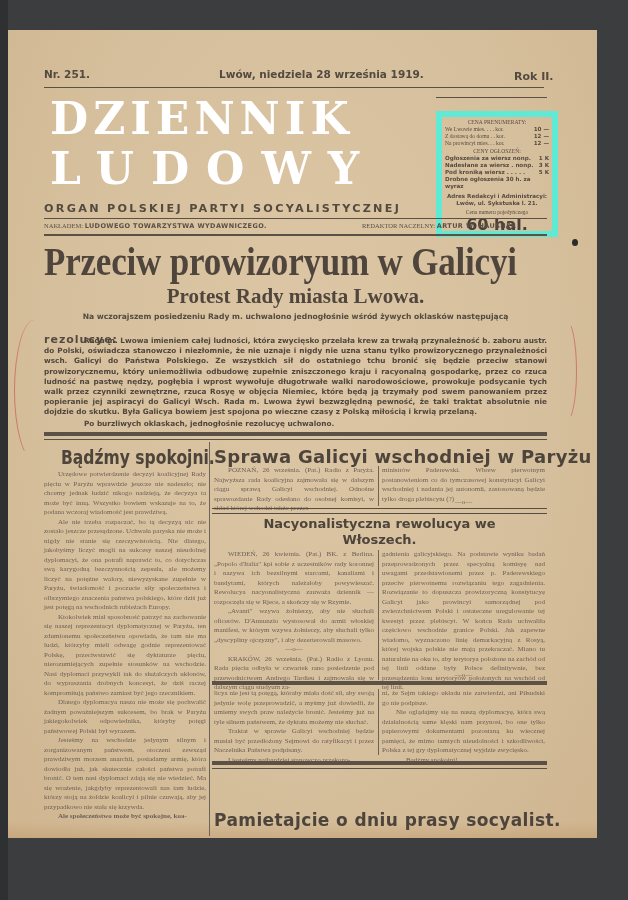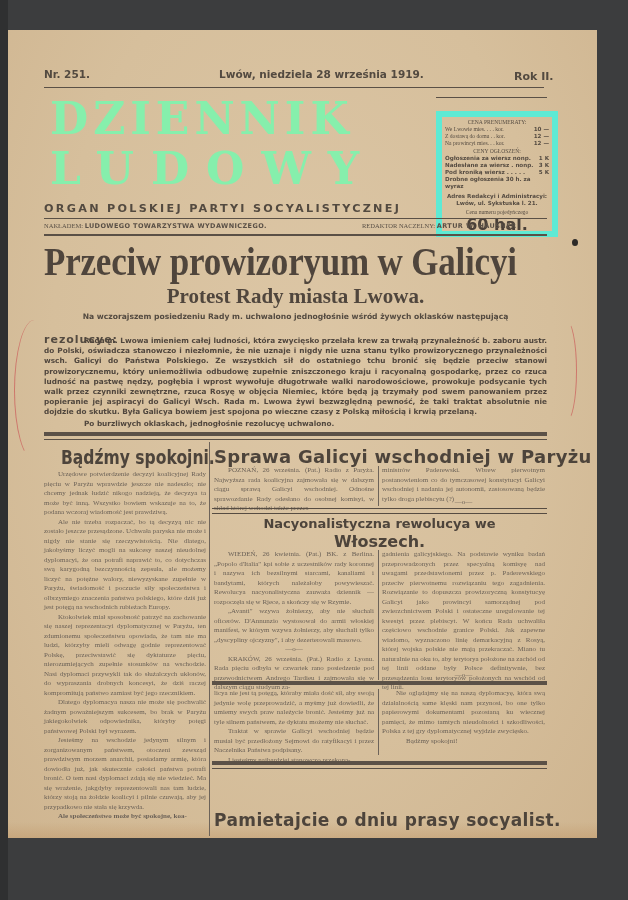--- a/index.html
+++ b/index.html
@@ -4,21 +4,21 @@
 <style>
   html,body{margin:0;padding:0;}
   body{width:628px;height:900px;background:#3c3d3e;position:relative;overflow:hidden;font-family:"Liberation Serif",serif;color:#4a4038;}
   .leftstrip{position:absolute;left:0;top:0;width:8px;height:900px;background:#2f3031;}
   .paper{position:absolute;left:8px;top:30px;width:589px;height:808px;background:#d9c2a0;
     background-image:radial-gradient(ellipse at 50% 40%, #dcc6a5 0%, #d6bf9c 60%, #cfb590 100%);}
   .paper .stain{position:absolute;left:0;right:0;bottom:0;height:16px;background:linear-gradient(to bottom, rgba(190,150,100,0) 0%, rgba(185,140,90,0.35) 100%);}
   .abs{position:absolute;}
   .topline{font-family:"DejaVu Sans",sans-serif;font-weight:bold;font-size:10.5px;color:#534a40;}
   .rule{position:absolute;background:#5a5046;}
-  .mast{font-family:"DejaVu Serif",serif;font-weight:bold;color:#86efac;letter-spacing:3px;line-height:1;}
+  .mast{font-family:"DejaVu Serif",serif;font-weight:bold;color:#ffffff;letter-spacing:3px;line-height:1;}
   .subtitle{font-family:"DejaVu Sans",sans-serif;font-weight:bold;font-size:11.2px;letter-spacing:2.3px;color:#534a40;}
   .pricebox{position:absolute;left:436px;top:111px;width:110px;height:114px;border:6px solid #5eead4;font-size:5.6px;line-height:7px;color:#564c42;}
   .pricebox .c{text-align:center;}
   .pricebox .row{display:flex;justify-content:space-between;padding:0 3px;}
   .pricebox .bold{font-family:"DejaVu Sans",sans-serif;font-weight:bold;}
   .price60{font-family:"DejaVu Sans",sans-serif;font-weight:bold;font-size:16px;text-align:center;line-height:18px;color:#4a4038;}
   .pubrow{font-size:6.5px;color:#5a5046;}
   .pubrow b{font-family:"DejaVu Sans",sans-serif;letter-spacing:0.4px;}
   .headline{font-family:"Liberation Serif",serif;font-weight:bold;font-size:35px;color:#4f453c;letter-spacing:-0.2px;transform:scaleY(1.12);transform-origin:left top;white-space:nowrap;}
   .subhead{font-family:"Liberation Serif",serif;font-weight:bold;font-size:21px;color:#50463d;text-align:center;}
@@ -126,40 +126,41 @@
 
 <div class="abs sechead" style="left:214px;top:446px;font-size:18px;letter-spacing:0.3px;">Sprawa Galicyi wschodniej w Paryżu</div>
 <div class="abs col" style="left:214px;top:466px;width:160px;text-indent:14px;">POZNAŃ, 26 września. (Pat.) Radio z Paryża. Najwyższa rada koalicyjna zajmowała się w dalszym ciągu sprawą Galicyi wschodniej. Odnośne sprawozdanie Rady odesłano do osobnej komisyi, w skład której wchodzi także prezes</div>
 <div class="vline" style="left:378px;top:466px;height:40px;"></div>
 <div class="abs col" style="left:382px;top:466px;width:163px;">ministrów Paderewski. Wbrew pierwotnym postanowieniom co do tymczasowej konstytucyi Galicyi wschodniej i nadania jej autonomii, zastosowaną będzie tylko droga plebiscytu (?)</div>
 <div class="abs divider" style="left:382px;top:498px;width:163px;">—o—</div>
 
 <div class="dbl" style="left:212px;top:508px;width:335px;"></div>
 
 <div class="abs sechead" style="left:212px;top:516px;width:335px;text-align:center;font-size:13px;">Nacyonalistyczna rewolucya we</div>
-<div class="abs sechead" style="left:212px;top:532px;width:335px;text-align:center;font-size:16px;">Włoszech.</div>
+<div class="abs sechead" style="left:212px;top:532px;width:335px;text-align:center;font-size:13px;">Włoszech.</div>
 <div class="abs col" style="left:214px;top:550px;width:160px;">
   <p>WIEDEŃ, 26 kwietnia. (Pat.) BK. z Berlina. „Popolo d'Italia" kpi sobie z uczestników rady koronnej i nazywa ich bezsilnymi starcami, kanaliami i bandytami, których należałoby powywieszać. Rewolucya nacyonalistyczna zauważa dziennik — rozpoczęła się w Rjece, a skończy się w Rzymie.</p>
   <p>„Avanti" wzywa żołnierzy, aby nie słuchali oficerów. D'Annunzio wystosował do armii włoskiej manifest, w którym wzywa żołnierzy, aby słuchali tylko „dyscypliny ojczyzny", i aby dezerterowali masowo.</p>
   <div class="divider">—o—</div>
   <p>KRAKÓW, 26 września. (Pat.) Radio z Lyonu. Rada pięciu odbyła w czwartek rano posiedzenie pod przewodnictwem Andrego Tardieu i zajmowała się w dalszym ciągu studyum za-</p>
 </div>
 <div class="vline" style="left:378px;top:550px;height:130px;"></div>
 <div class="abs col" style="left:382px;top:550px;width:163px;">gadnienia galicyjskiego. Na podstawie wyniku badań przeprowadzonych przez specyalną komisyę nad uwagami przedstawionemi przez p. Paderewskiego przeciw pierwotnemu rozwiązaniu tego zagadnienia. Rozwiązanie to dopuszcza prowizoryczną konstytucyę Galicyi jako prowincyi samorządnej pod zwierzchnictwem Polski i ostateczne uregulowanie tej kwestyi przez plebiscyt. W końcu Rada uchwaliła częściowo wschodnie granice Polski. Jak zapewne wiadomo, wyznaczono linię demarkacyjną z Rosyą, której wojska polskie nie mają przekraczać. Miano tu naturalnie na oku to, aby terytorya położone na zachód od tej linii oddane były Polsce definitywnie, bez przesądzenia losu terytoryów położonych na wschód od tej linii.</div>
 <div class="abs divider" style="left:382px;top:671px;width:163px;">—o—</div>
 
 <div class="thick" style="left:212px;top:681px;width:335px;height:4px;"></div>
 
 <div class="abs col" style="left:214px;top:689px;width:160px;">
   <p style="text-indent:0;">licya nie jest tą potęgą, któraby miała dość sił, aby swoją jedynie wolę przeprowadzić, a myśmy już dowiedli, że umiemy swych praw należycie bronić. Jesteśmy już na tyle silnem państwem, że dyktatu możemy nie słuchać.</p>
   <p>Traktat w sprawie Galicyi wschodniej będzie musiał być przedłożony Sejmowi do ratyfikacyi i przez Naczelnika Państwa podpisany.</p>
   <p>I jesteśmy najbardziej stanowczo przekona-</p>
 </div>
 <div class="vline" style="left:378px;top:689px;height:66px;"></div>
 <div class="abs col" style="left:382px;top:689px;width:163px;">
+  <p style="text-indent:0;">ni, że Sejm takiego układu nie zatwierdzi, ani Piłsudski go nie podpisze.</p>
   <p>Nie oglądajmy się na naszą dyplomacyę, która swą działalnością same klęski nam przynosi, bo one tylko papierowymi dokumentami pozostaną ku wiecznej pamięci, że mimo tamtych nieudolności i szkodliwości, Polska z tej gry dyplomatycznej wyjdzie zwycięsko.</p>
   <p style="text-indent:24px;">Bądźmy spokojni!</p>
 </div>
 
 <div class="thick" style="left:212px;top:761px;width:335px;height:4px;"></div>
 <div class="rule" style="left:212px;top:768px;width:335px;height:1px;"></div>
 
 <div class="abs sechead" style="left:214px;top:810px;width:330px;text-align:left;font-size:17px;letter-spacing:0.4px;">Pamietajcie o dniu prasy socyalist.</div>
 
 <div class="redarc" style="left:14px;top:320px;width:40px;height:140px;border-right:none;border-top:none;border-bottom-color:transparent;"></div>

